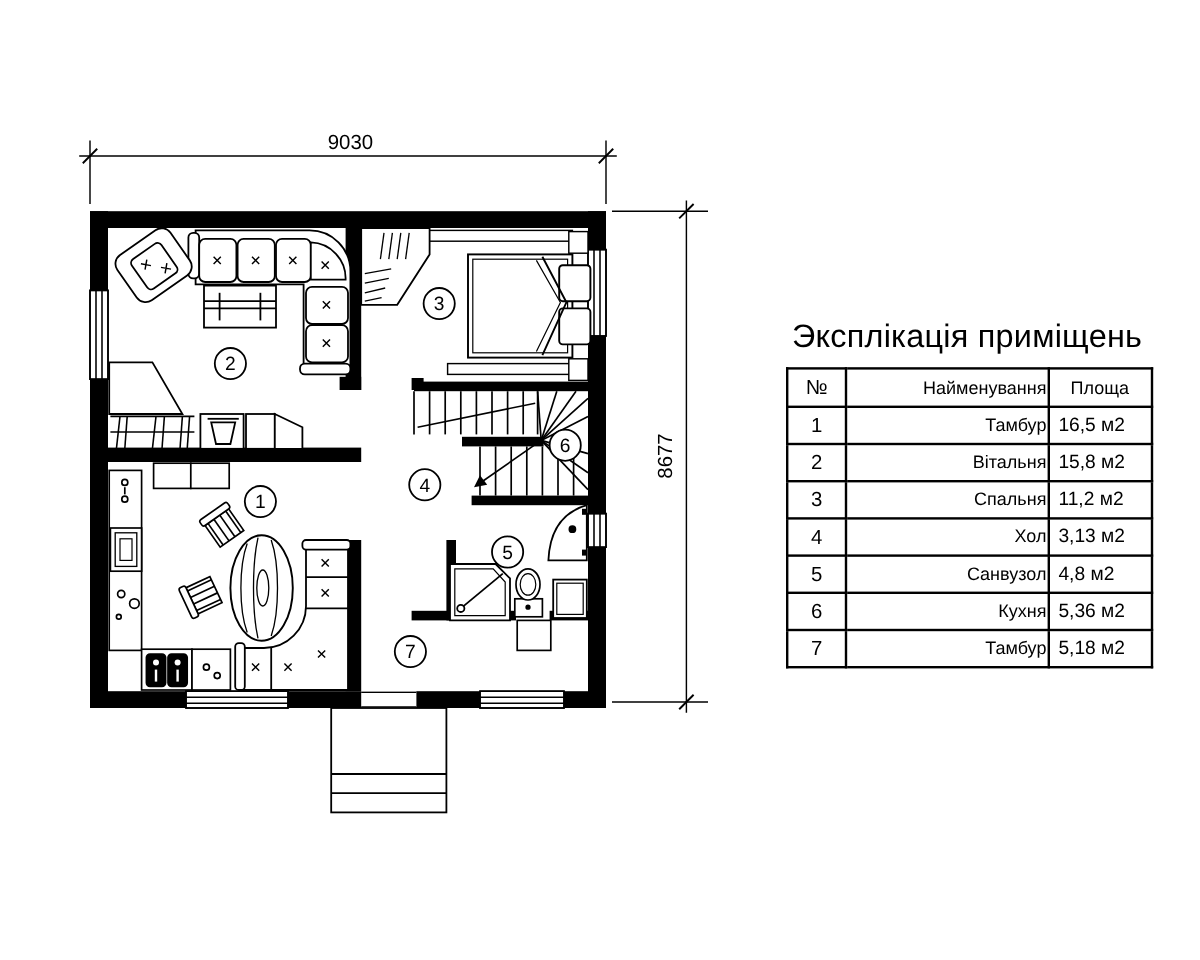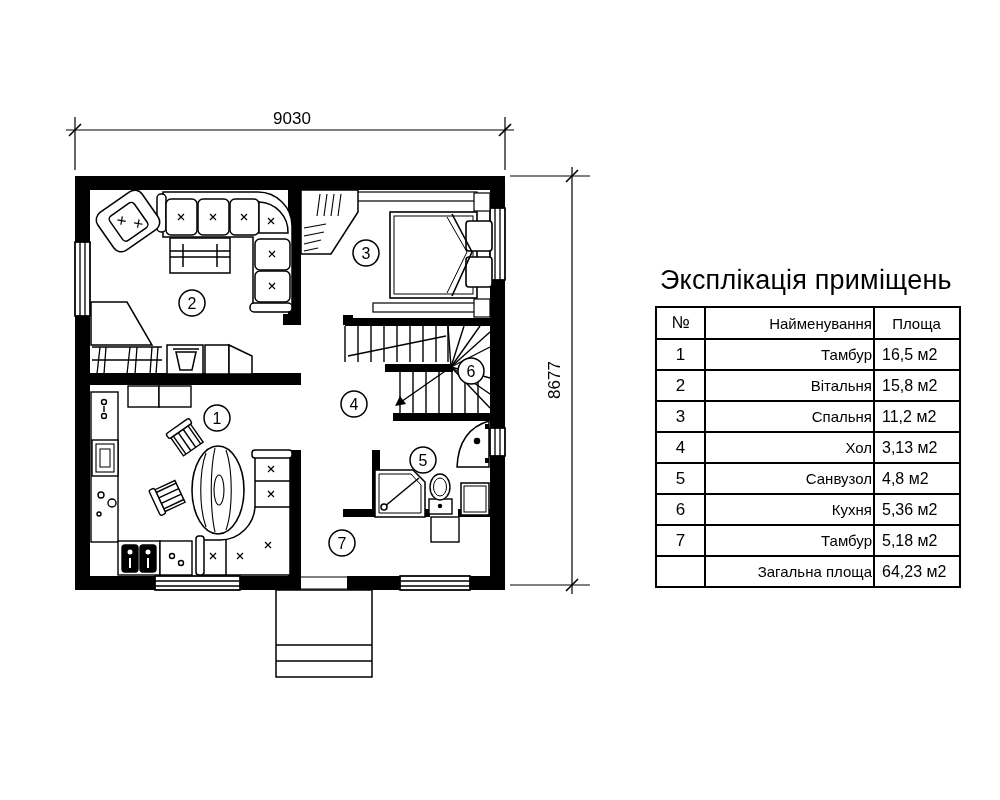--- a/index.html
+++ b/index.html
@@ -388,22 +388,17 @@
           <tr>
             <td class="col-num">6</td>
             <td class="col-name">Кухня</td>
             <td class="col-area">5,36 м2</td>
           </tr>
           <tr>
             <td class="col-num">7</td>
             <td class="col-name">Тамбур</td>
             <td class="col-area">5,18 м2</td>
           </tr>
-          <tr>
-            <td class="col-num"></td>
-            <td class="col-name">Загальна площа</td>
-            <td class="col-area">64,23 м2</td>
-          </tr>
         </tbody>
     </table>
   </div>
 
 </div>
 
 </body></html>

